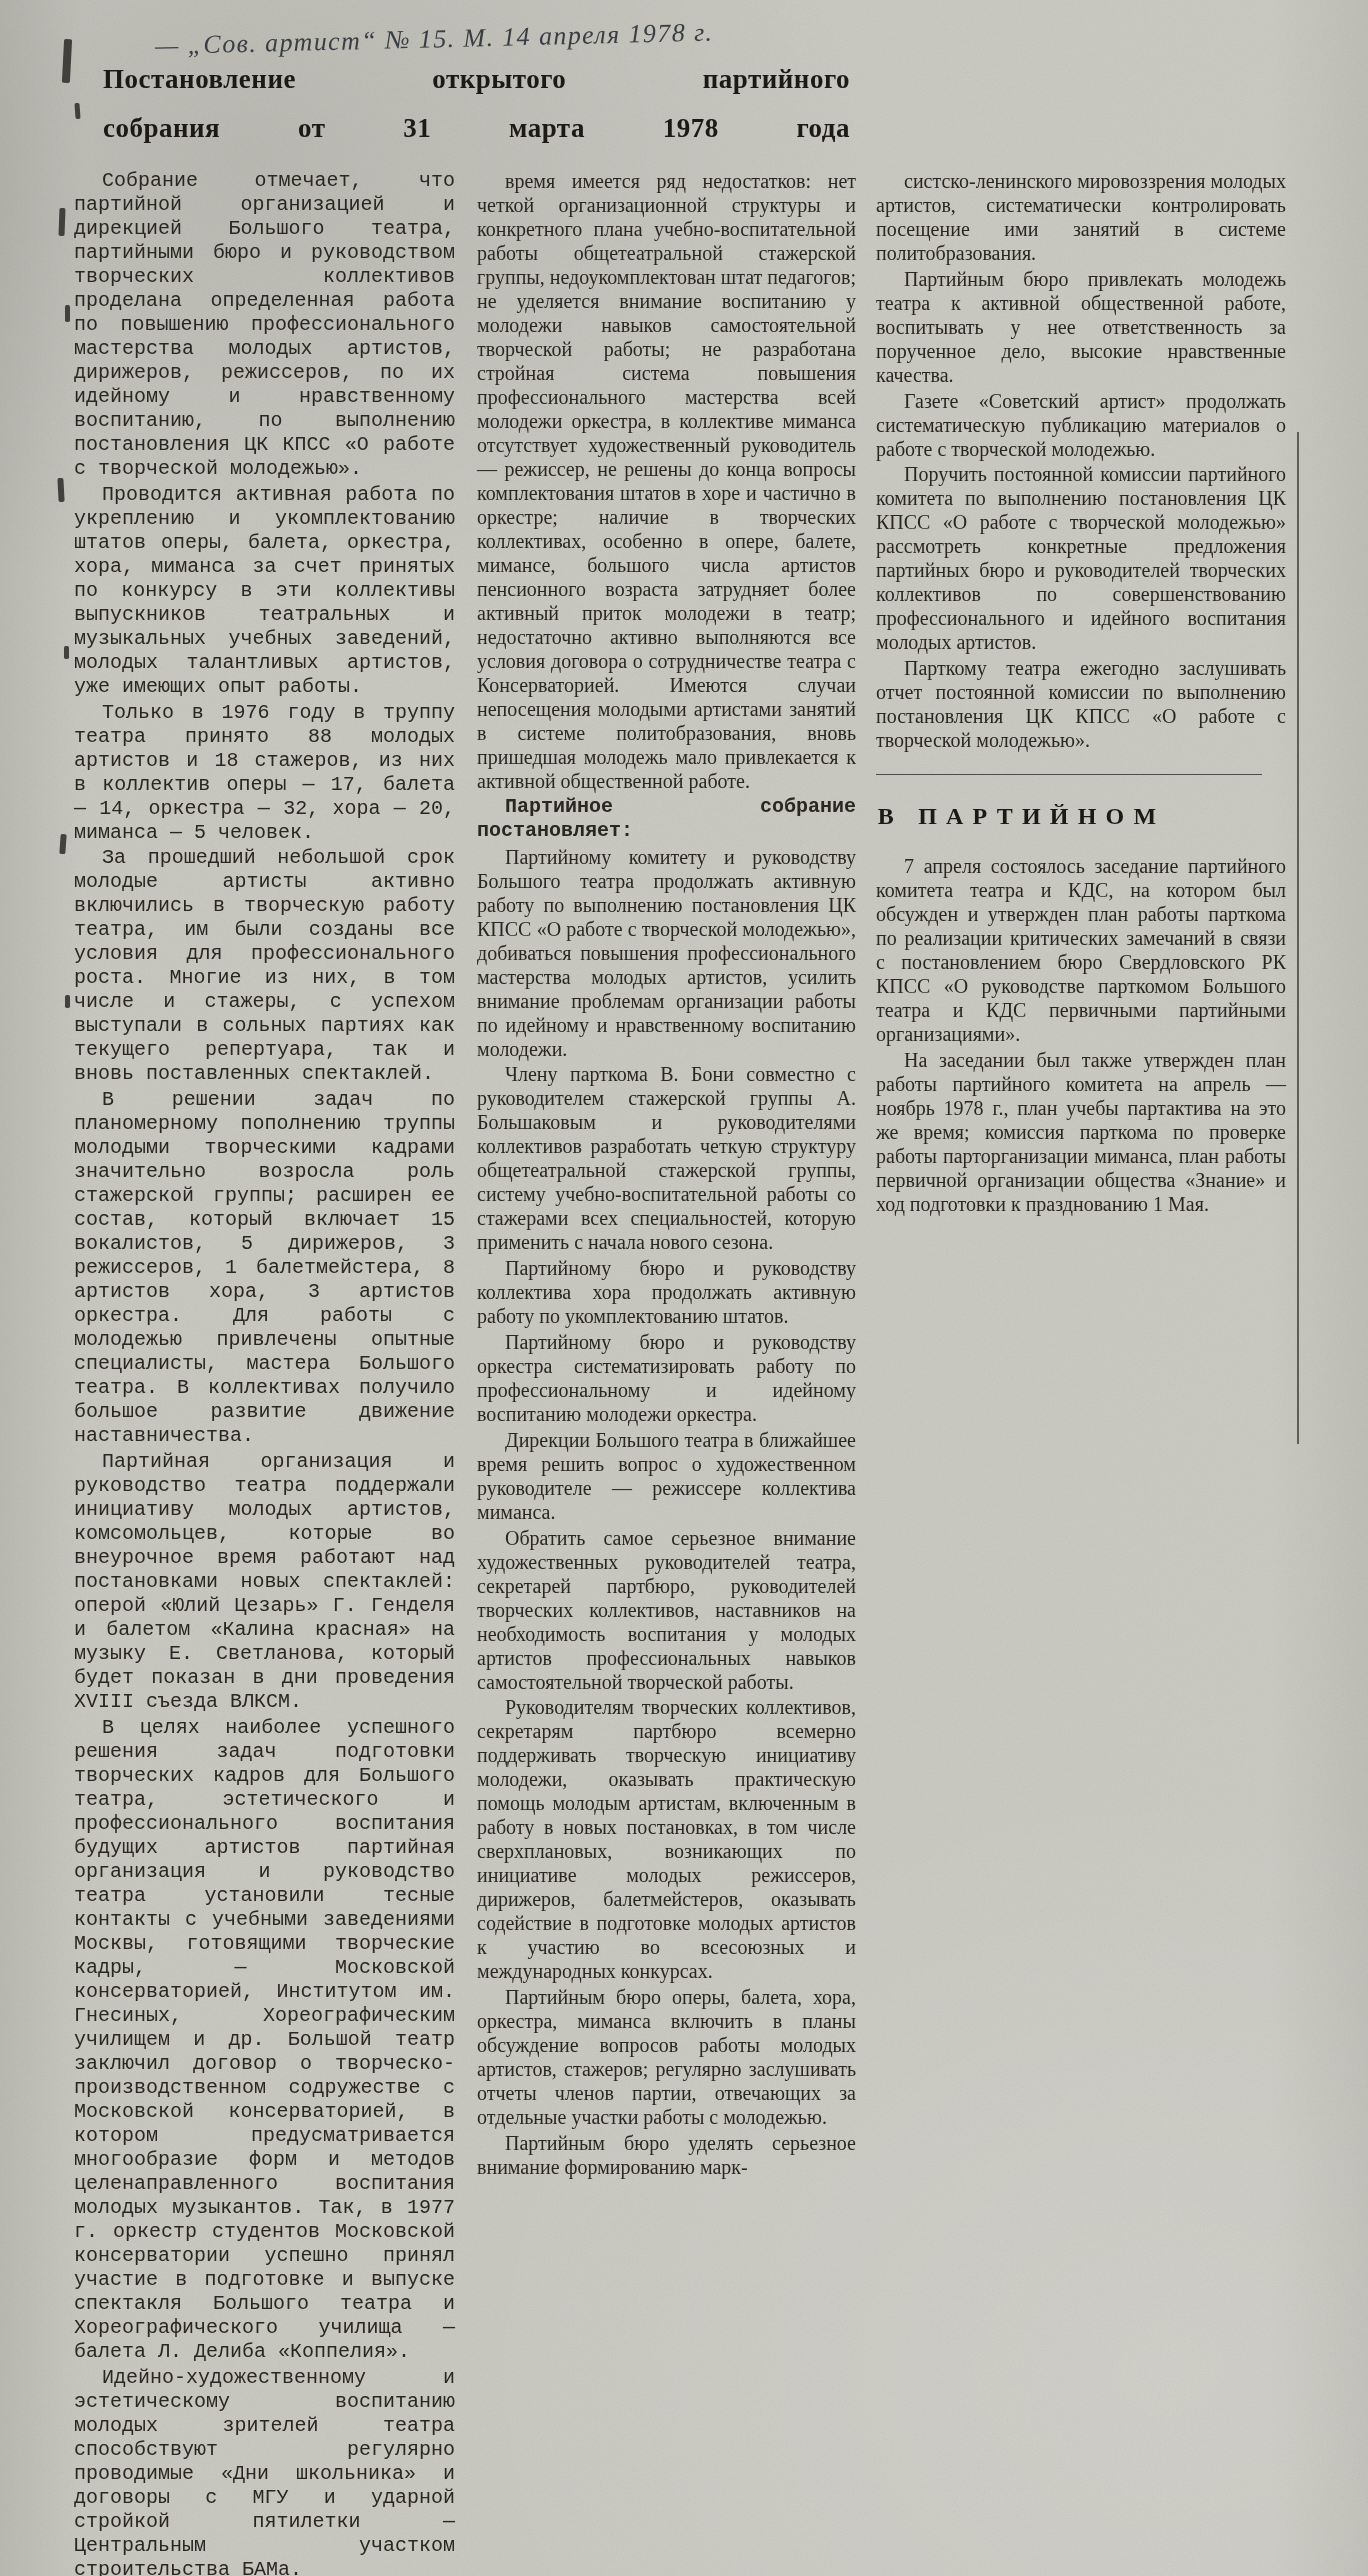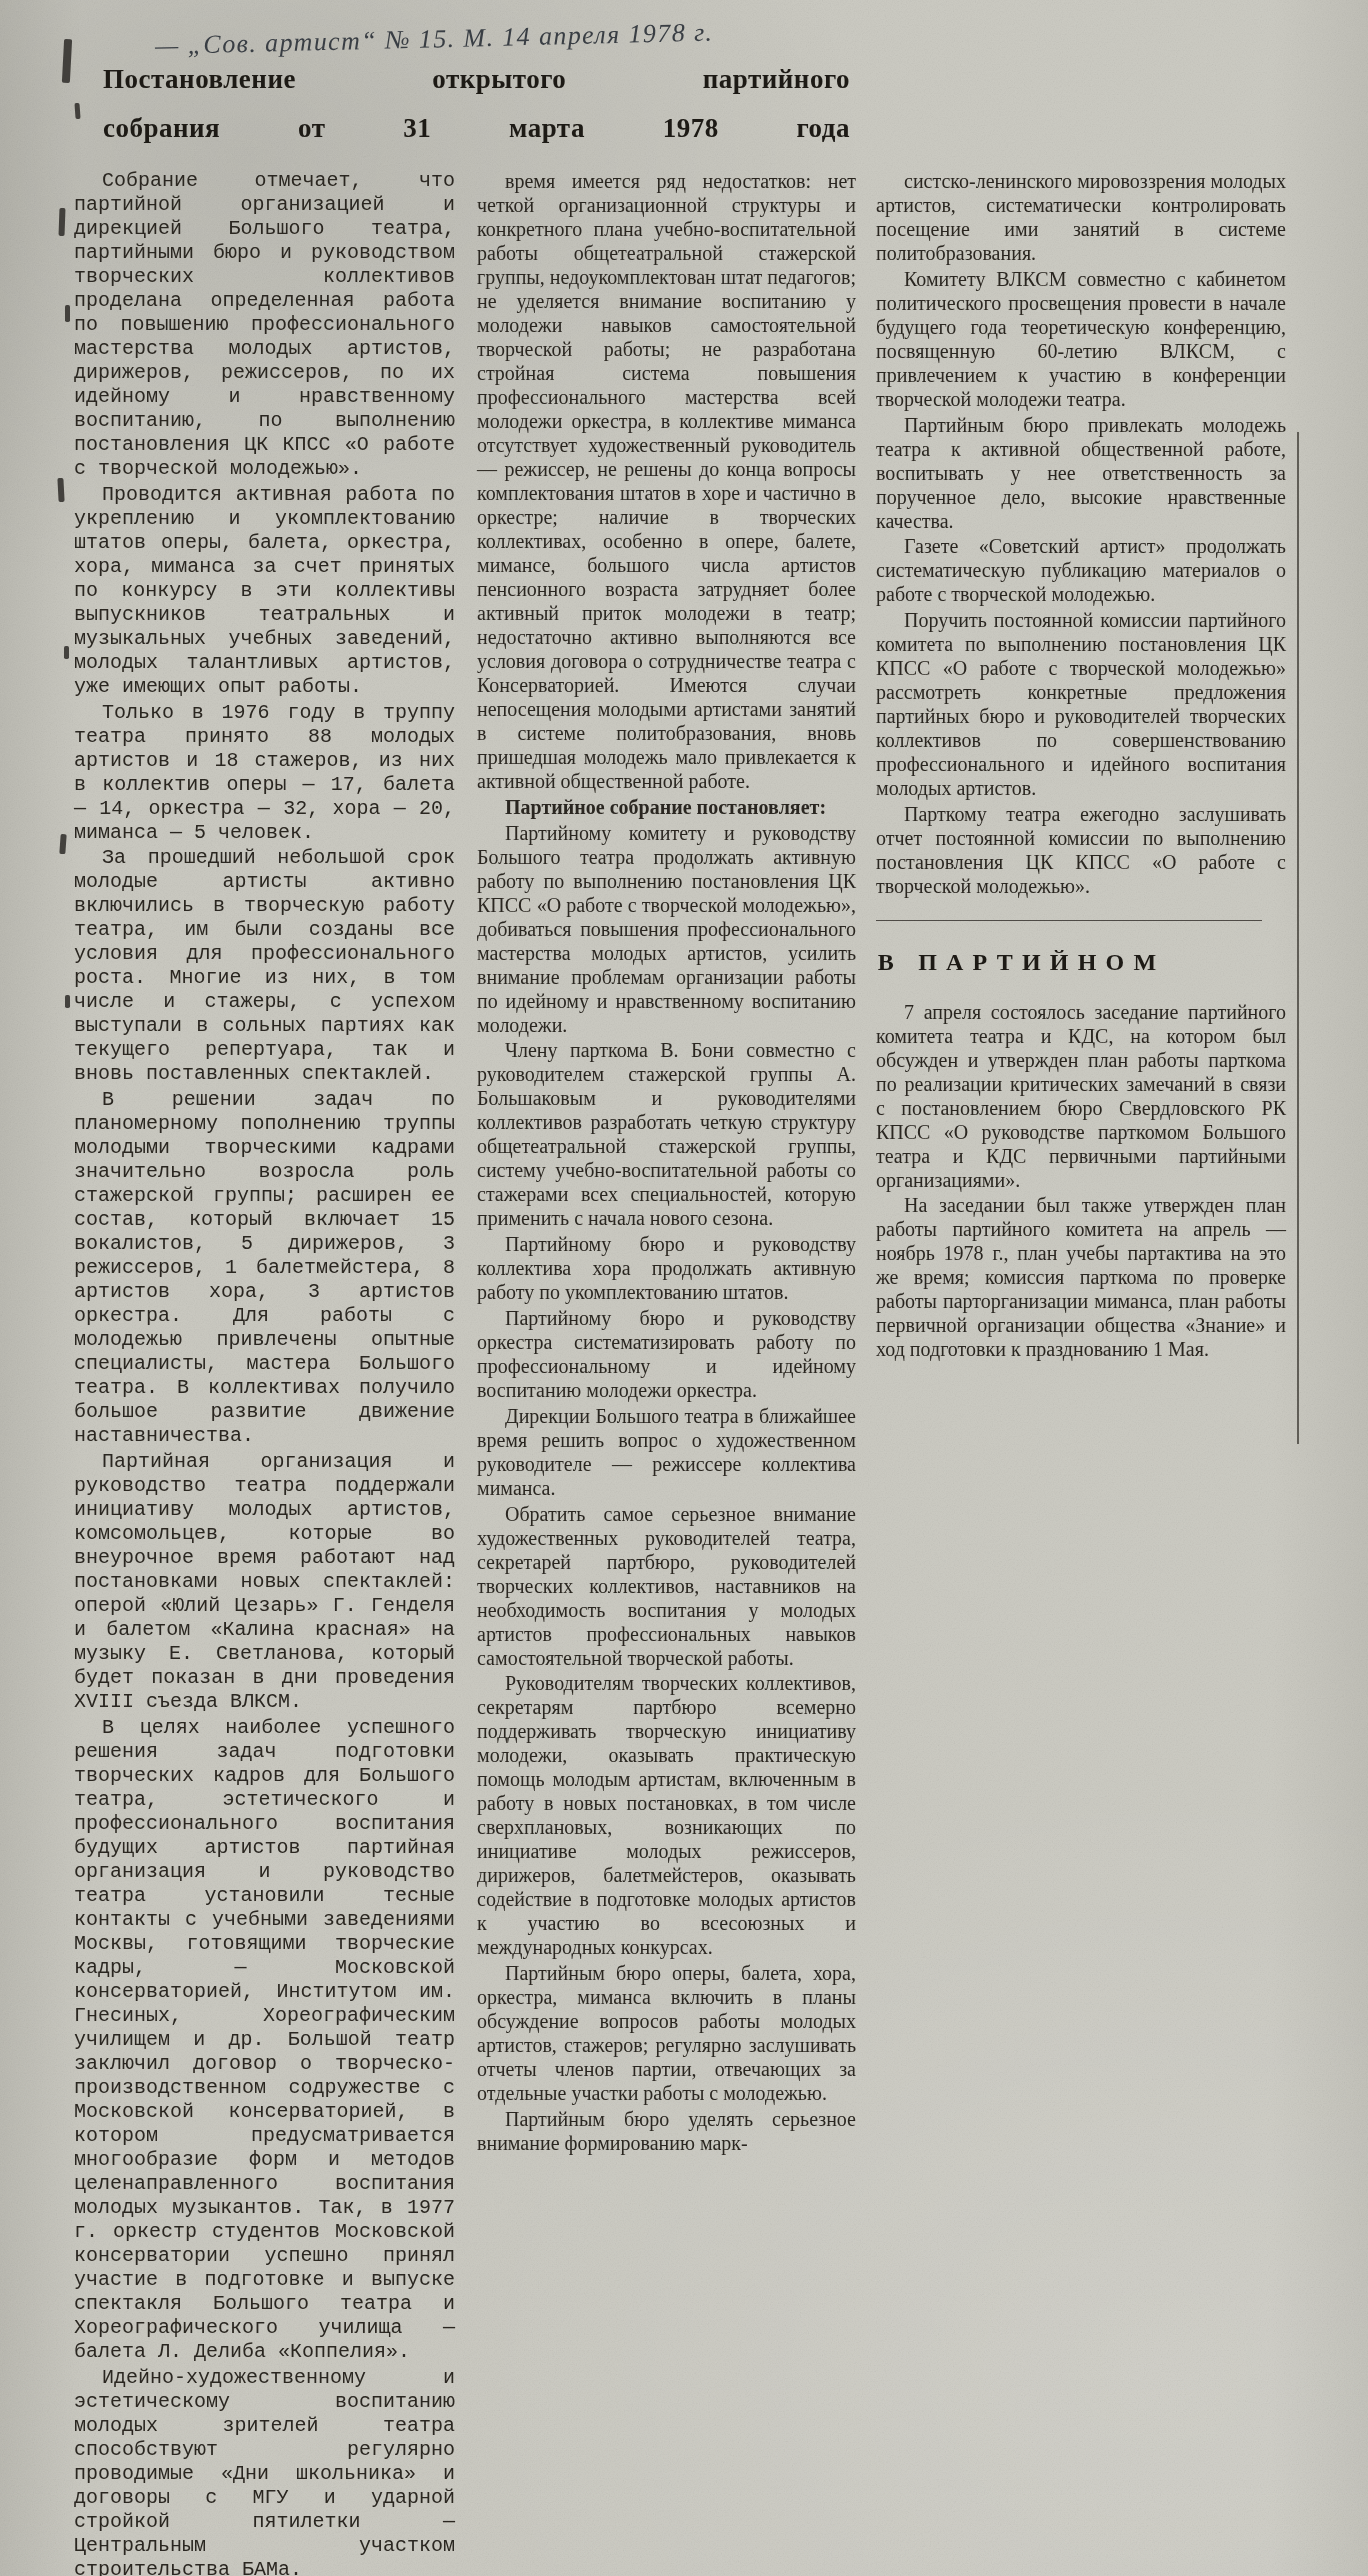--- a/index.html
+++ b/index.html
@@ -39,21 +39,21 @@
   .hl-line { text-align: justify; text-align-last: justify; }
   .col {
     position: absolute; top: 169px;
     text-align: justify;
     font-size: 20px; line-height: 24px;
   }
   .col1 { left: 74px;  width: 381px; font-family: Liberation Mono, monospace; }
   .col2 { left: 477px; width: 379px; }
   .col3 { left: 876px; width: 410px; }
   .para { margin: 0 0 1.8px 0; text-indent: 28px; }
-  .para.bold { font-weight: bold; }
+  .para.bold { font-weight: bold; font-family: Liberation Mono, monospace; }
   .section-rule {
     border: none; border-top: 1.8px solid rgba(38,34,29,0.75);
     margin: 22px 24px 20px 0; height: 0;
   }
   .section-title {
     font-weight: bold; font-size: 24px; line-height: 42px;
     letter-spacing: 9.2px; color: #1d1a15; margin: 1.8px 0 16.6px 1.8px;
   }
   .col3-rule {
     position: absolute; left: 1297px; top: 432px;
@@ -115,21 +115,20 @@
       <p class="para">Дирекции Большого театра в ближайшее время решить вопрос о художественном руководителе — режиссере коллектива миманса.</p>
       <p class="para">Обратить самое серьезное внимание художественных руководителей театра, секретарей партбюро, руководителей творческих коллективов, наставников на необходимость воспитания у молодых артистов профессиональных навыков самостоятельной творческой работы.</p>
       <p class="para">Руководителям творческих коллективов, секретарям партбюро всемерно поддерживать творческую инициативу молодежи, оказывать практическую помощь молодым артистам, включенным в работу в новых постановках, в том числе сверхплановых, возникающих по инициативе молодых режиссеров, дирижеров, балетмейстеров, оказывать содействие в подготовке молодых артистов к участию во всесоюзных и международных конкурсах.</p>
       <p class="para">Партийным бюро оперы, балета, хора, оркестра, миманса включить в планы обсуждение вопросов работы молодых артистов, стажеров; регулярно заслушивать отчеты членов партии, отвечающих за отдельные участки работы с молодежью.</p>
       <p class="para">Партийным бюро уделять серьезное внимание формированию марк-</p>
     </div>
 
   <div class="col col3">
     <div>
         <p class="para">систско-ленинского мировоззрения молодых артистов, систематически контролировать посещение ими занятий в системе политобразования.</p>
-        <p class="para">Комитету ВЛКСМ совместно с кабинетом политического просвещения провести в начале будущего года теоретическую конференцию, посвященную 60-летию ВЛКСМ, с привлечением к участию в конференции творческой молодежи театра.</p>
         <p class="para">Партийным бюро привлекать молодежь театра к активной общественной работе, воспитывать у нее ответственность за порученное дело, высокие нравственные качества.</p>
         <p class="para">Газете «Советский артист» продолжать систематическую публикацию материалов о работе с творческой молодежью.</p>
         <p class="para">Поручить постоянной комиссии партийного комитета по выполнению постановления ЦК КПСС «О работе с творческой молодежью» рассмотреть конкретные предложения партийных бюро и руководителей творческих коллективов по совершенствованию профессионального и идейного воспитания молодых артистов.</p>
         <p class="para">Парткому театра ежегодно заслушивать отчет постоянной комиссии по выполнению постановления ЦК КПСС «О работе с творческой молодежью».</p>
       </div>
 
     <div class="section-rule"></div>
 
     <div class="section-title">
       <div>В ПАРТИЙНОМ</div>

